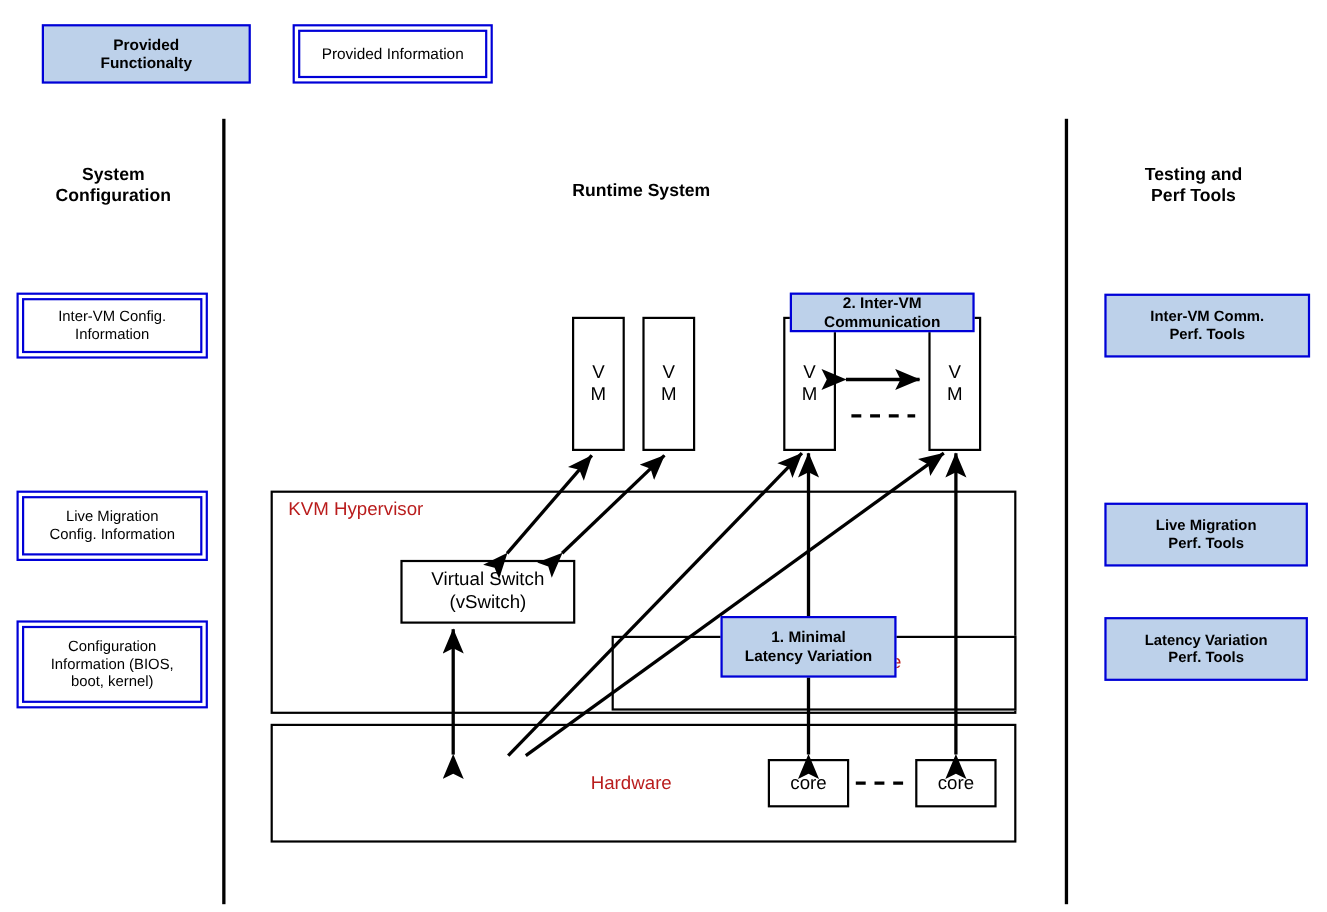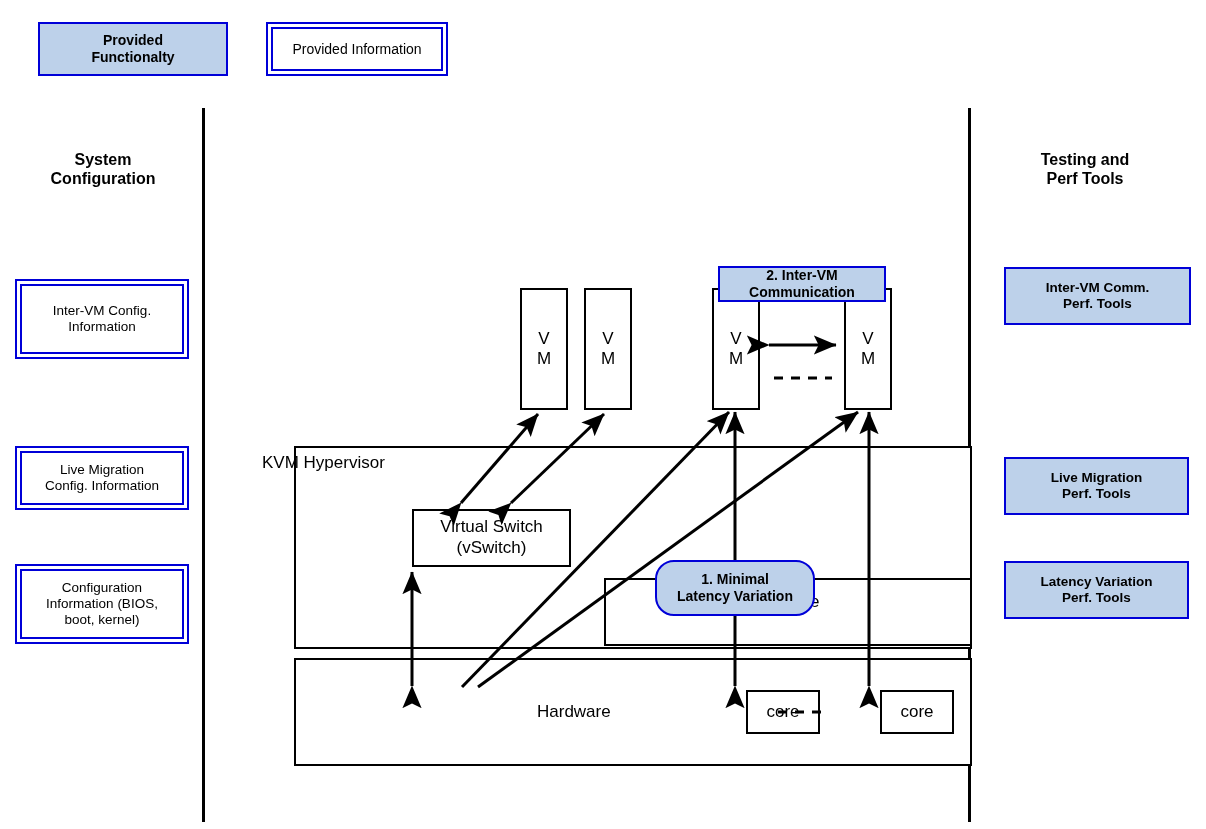--- a/index.html
+++ b/index.html
@@ -69,37 +69,36 @@
   
   .blkbox {
     border: 2px solid #000000;
     background: #ffffff;
     display: flex;
     align-items: center;
     justify-content: center;
     text-align: center;
     color: #000000;
     line-height: 1.22;
-    margin-left: 48px;
   }
 
   .vmbox {
     border: 2px solid #000000;
     background: #ffffff;
     display: flex;
     align-items: center;
     justify-content: center;
     text-align: center;
     color: #000000;
     font-size: 17px;
     line-height: 1.15;
   }
 
   .plainlabel {
-    color: #000000;
+    color: #b91c1c;
     white-space: nowrap;
     text-align: right;
   }
 
   svg.overlay {
     position: absolute;
     left: 0; top: 0;
     width: 1206px;
     height: 829px;
     pointer-events: none;
@@ -126,21 +125,21 @@
   </div>
 
   <div class="abs vline" style="left:202px; top:108px; height:714px;"></div>
   <div class="abs vline" style="left:968px; top:108px; height:714px;"></div>
 
   <div class="abs col-title" style="left:18px; top:150px; width:170px; font-size:16px;">
     <span>System</span><br>
     <span>Configuration</span>
   </div>
 
-  <div class="abs infobox" style="left:15px; top:279px; width:174px; height:80px;">
+  <div class="abs infobox" style="left:15px; top:266px; width:174px; height:60px;">
     <div class="inner" style="font-size:13.5px;">
       <div>
         <span>Inter-VM Config.</span><br>
         <span>Information</span>
       </div>
     </div>
   </div>
 
   <div class="abs infobox" style="left:15px; top:446px; width:174px; height:64px;">
     <div class="inner" style="font-size:13.5px;">
@@ -180,20 +179,23 @@
     </div>
   </div>
 
   <div class="abs fnbox" style="left:1004px; top:561px; width:185px; height:58px; font-size:13.5px;">
     <div>
       <span>Latency Variation</span><br>
       <span>Perf. Tools</span>
     </div>
   </div>
 
+  <div class="abs col-title" style="left:400px; top:164px; width:366px; font-size:16px;">
+    <span>Runtime System</span>
+  </div>
 
   <div class="abs blkbox" style="left:246px; top:446px; width:678px; height:203px;"></div>
 
   <div class="abs blkbox" style="left:556px; top:578px; width:368px; height:68px;"></div>
 
   <div class="abs plainlabel" style="left:810px; top:592px; font-size:17px;">
     <span>e</span>
   </div>
 
   <div class="abs plainlabel" style="left:262px; top:453px; font-size:17px;">
@@ -281,20 +283,20 @@
   </svg>
 
   <div class="abs fnbox" style="left:718px; top:266px; width:168px; height:36px; font-size:14px; z-index:20;">
     <div>
       <span>2. Inter-VM</span><br>
       <span>Communication</span>
     </div>
   </div>
 
 
-  <div class="abs fnbox" style="left:655px; top:560px; width:160px; height:56px; font-size:14px; z-index:20;border-radius:19px;">
+  <div class="abs fnbox" style="left:655px; top:560px; width:160px; height:56px; font-size:14px; z-index:20;">
     <div>
       <span>1. Minimal</span><br>
       <span>Latency Variation</span>
     </div>
   </div>
 
 </div>
 
 </body></html>

